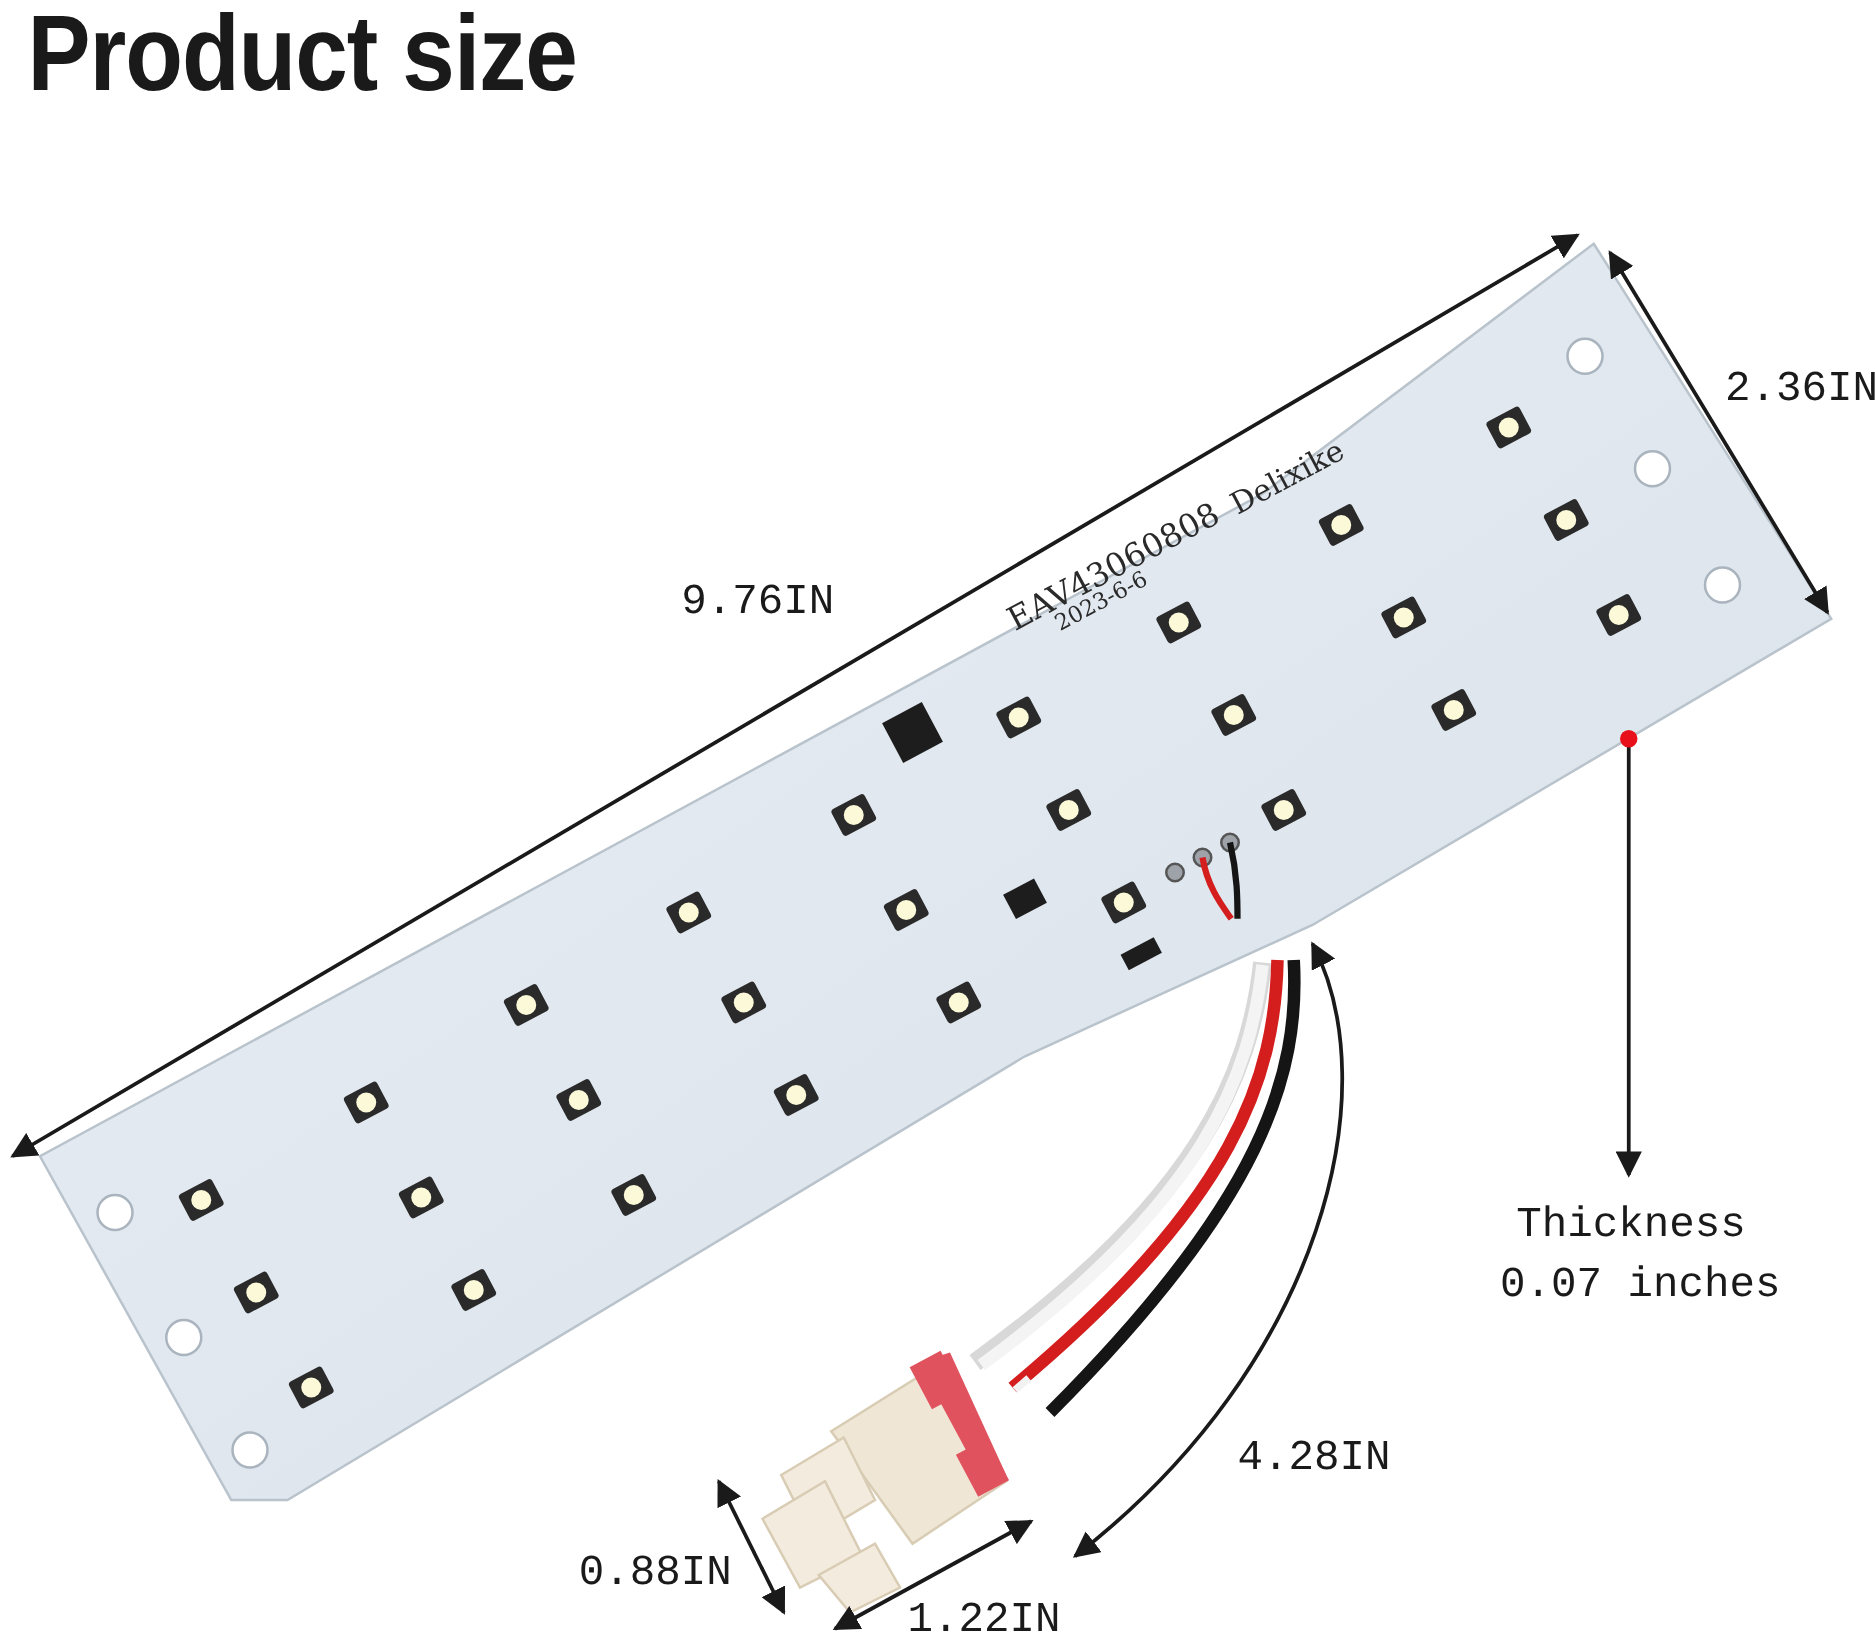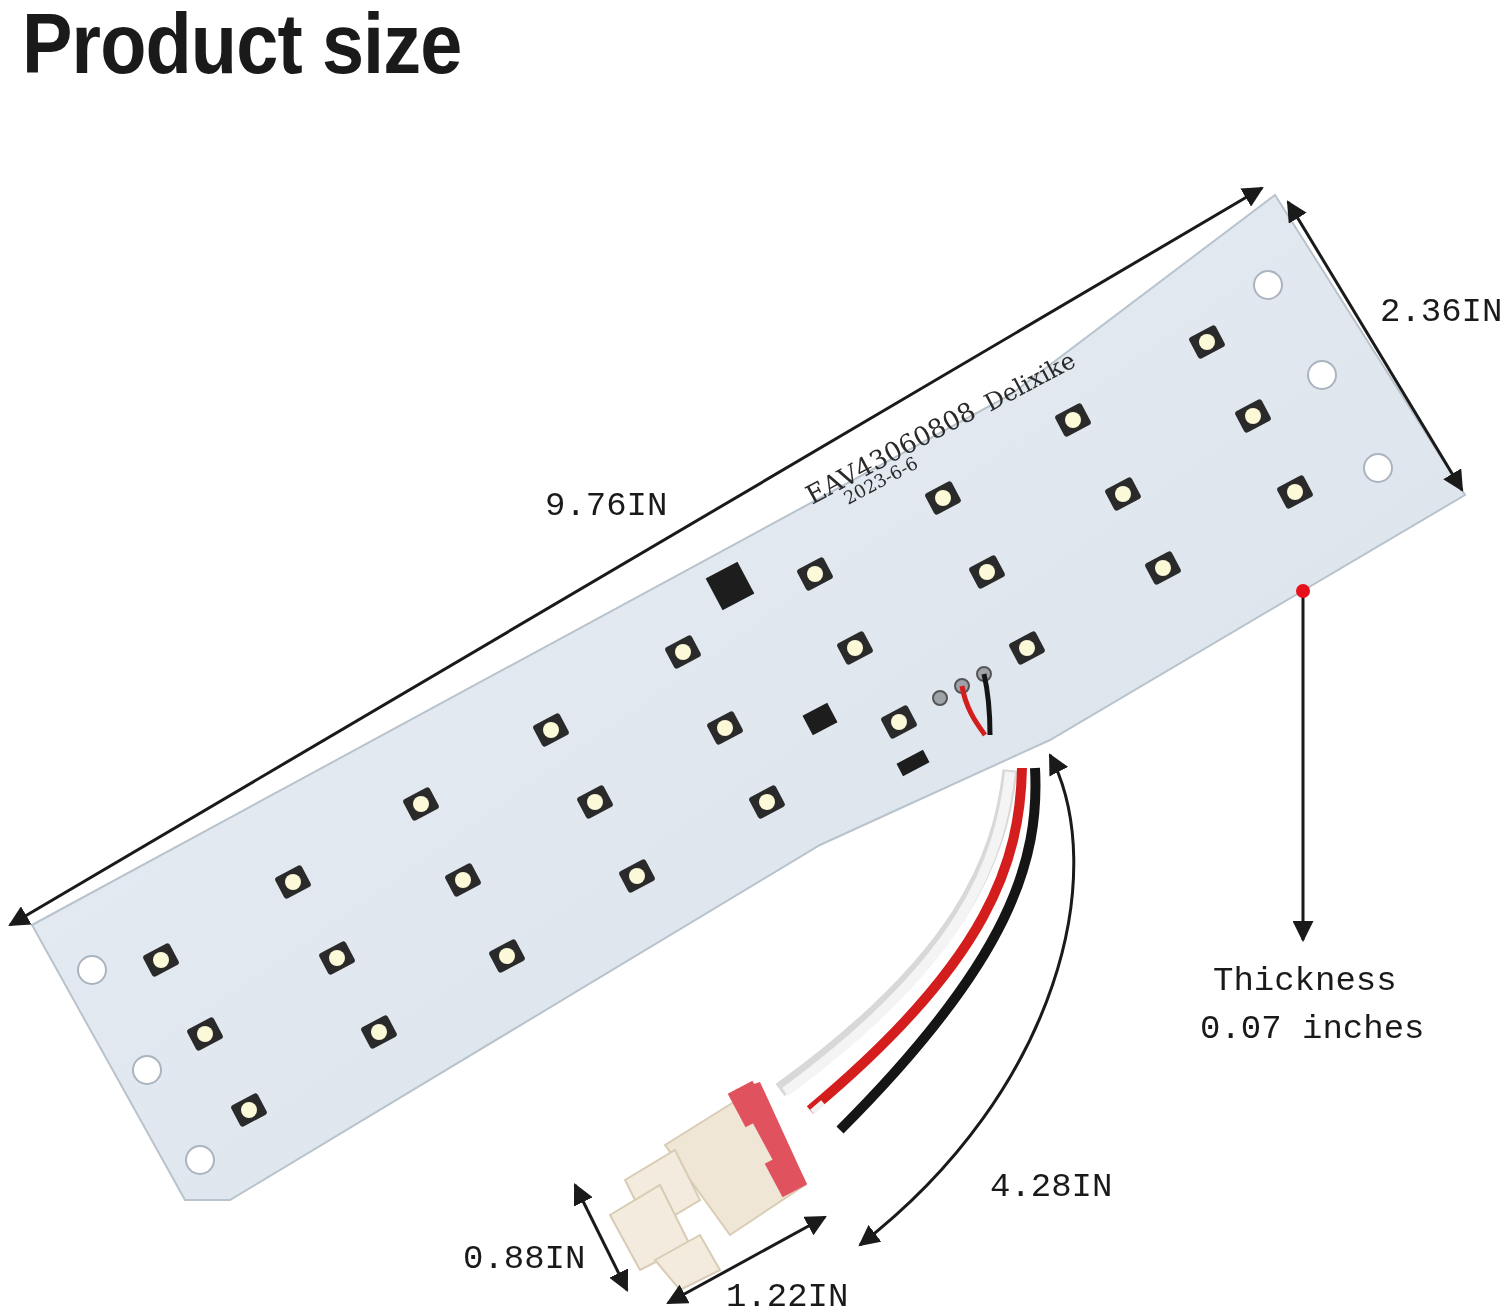--- a/index.html
+++ b/index.html
@@ -139,19 +139,19 @@
     <line x1="10" y1="925" x2="1262" y2="188" marker-start="url(#ah)" marker-end="url(#ah)"></line>
     <line x1="1288" y1="202" x2="1462" y2="490" marker-start="url(#ah)" marker-end="url(#ah)"></line>
     <path d="M1050,755 C1110,870 1060,1090 860,1245" marker-start="url(#ah)" marker-end="url(#ah)"></path>
     <line x1="575" y1="1185" x2="627" y2="1290" marker-start="url(#ah)" marker-end="url(#ah)"></line>
     <line x1="668" y1="1303" x2="825" y2="1217" marker-start="url(#ah)" marker-end="url(#ah)"></line>
     <line x1="1303" y1="592" x2="1303" y2="940" marker-end="url(#ah)"></line>
   </g>
   <circle cx="1303" cy="591" r="7" fill="#e8101a"></circle>
 </svg>
 
-<div class="label" style="left:545px; top:487px;">9.76IN</div>
+<div class="label" style="left:545px; top:463px;">9.76IN</div>
 <div class="label" style="left:1380px; top:293px;">2.36IN</div>
 <div class="label" style="left:1213px; top:962px;">Thickness</div>
 <div class="label" style="left:1200px; top:1010px;">0.07 inches</div>
-<div class="label" style="left:990px; top:1148px;margin-top:20px;">4.28IN</div>
+<div class="label" style="left:990px; top:1148px;">4.28IN</div>
 <div class="label" style="left:463px; top:1240px;">0.88IN</div>
 <div class="label" style="left:726px; top:1278px;">1.22IN</div>
 
 </body></html>

